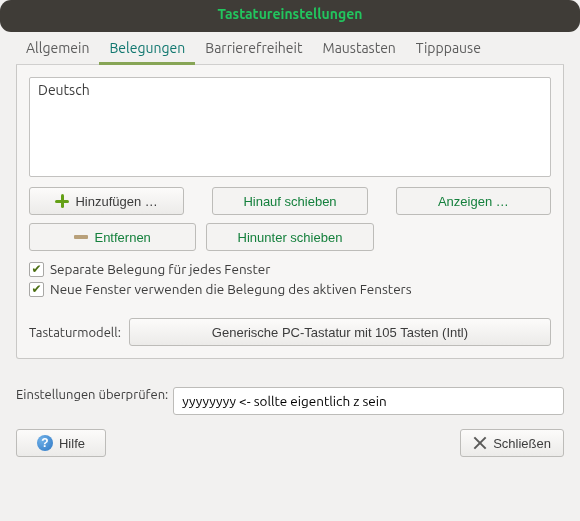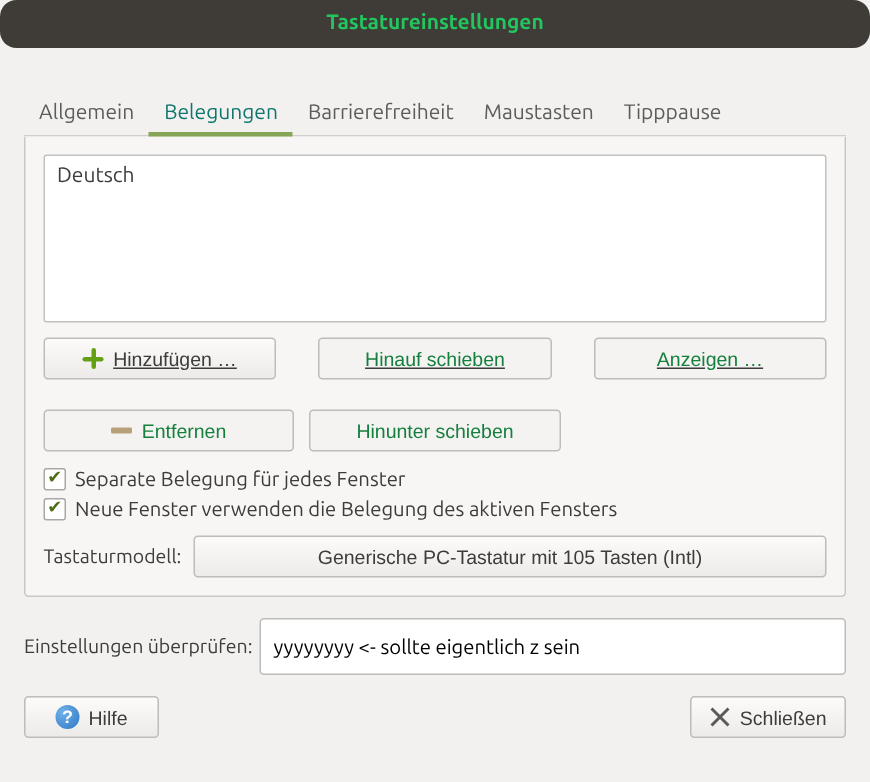--- a/index.html
+++ b/index.html
@@ -17,21 +17,21 @@
     background: #3f3c37;
     color: #22c55e;
     height: 32px;
     line-height: 28px;
     text-align: center;
     font-weight: bold;
     font-size: 14px;
     border-radius: 11px;
   }
   .window {
-    padding: 28px 16px 14px 16px;
+    padding: 2px 16px 14px 16px;
   }
   .tabs {
     display: flex;
     gap: 0;
     border-bottom: 1px solid #d0cfce;
     margin-bottom: 0;
     font-size: 14px;
   }
   .tab {
     padding: 6px 10px 6px 10px;
@@ -47,21 +47,21 @@
   .panel {
     border: 1px solid #c9c8c6;
     background: #f7f6f5;
     border-top: none;
     padding: 12px;
     border-radius: 0 0 3px 3px;
   }
   .listbox {
     background: #fff;
     border: 1px solid #c3c2c0;
-    height: 112px;
+    height: 100px;
     padding: 4px 8px;
     font-size: 14px;
     border-radius: 2px;
     margin-bottom: 10px;
     overflow: auto;
   }
   .btn {
     background: linear-gradient(#fcfbfa,#ecebe9);
     border: 1px solid #bdbcb9;
     border-radius: 3px;
@@ -77,22 +77,21 @@
   }
   .btn:disabled, .btn.disabled {
     color: #15803d;
     cursor: default;
     background: #f4f3f2;
   }
   .btn-row {
     display: grid;
     grid-template-columns: 1fr 1fr 1fr;
     gap: 28px;
-    margin-bottom: 20px;
-    text-decoration: underline;
+    margin-bottom: 8px;
   }
   .btn-row2 {
     display: grid;
     grid-template-columns: 1fr 1fr 1fr;
     gap: 10px;
     margin-bottom: 10px;
   }
   .checkrow {
     display: flex;
     align-items: center;
@@ -110,46 +109,47 @@
     align-items: center;
     justify-content: center;
     font-size: 12px;
     color: #4b6e12;
     line-height: 1;
   }
   .model-row {
     display: flex;
     align-items: center;
     gap: 8px;
-    margin-top: 10px;
+    margin-top: 21px;
   }
   .model-btn {
     flex: 1;
   }
   .lower-row {
     display: grid;
     grid-template-columns: 1fr 1fr;
     gap: 10px;
     margin-top: 10px;
   }
   .test-row {
     display: flex;
     align-items: center;
     gap: 5px;
     margin-top: 14px;
   }
   .test-input {
     flex: 1;
-    height: 38px;
+    height: 28px;
     border: 1px solid #bdbcb9;
     border-radius: 3px;
     padding: 0 8px;
     font-size: 13.5px;
     background: #fff;
     font-family: inherit;
+    margin-top: 14px;
   }
   .footer {
     display: flex;
     justify-content: space-between;
     margin-top: 14px;
   }
   .footer .btn { min-width: 90px; padding: 0 12px; }
   .icon-plus {
     width: 14px; height: 14px;
     position: relative;

